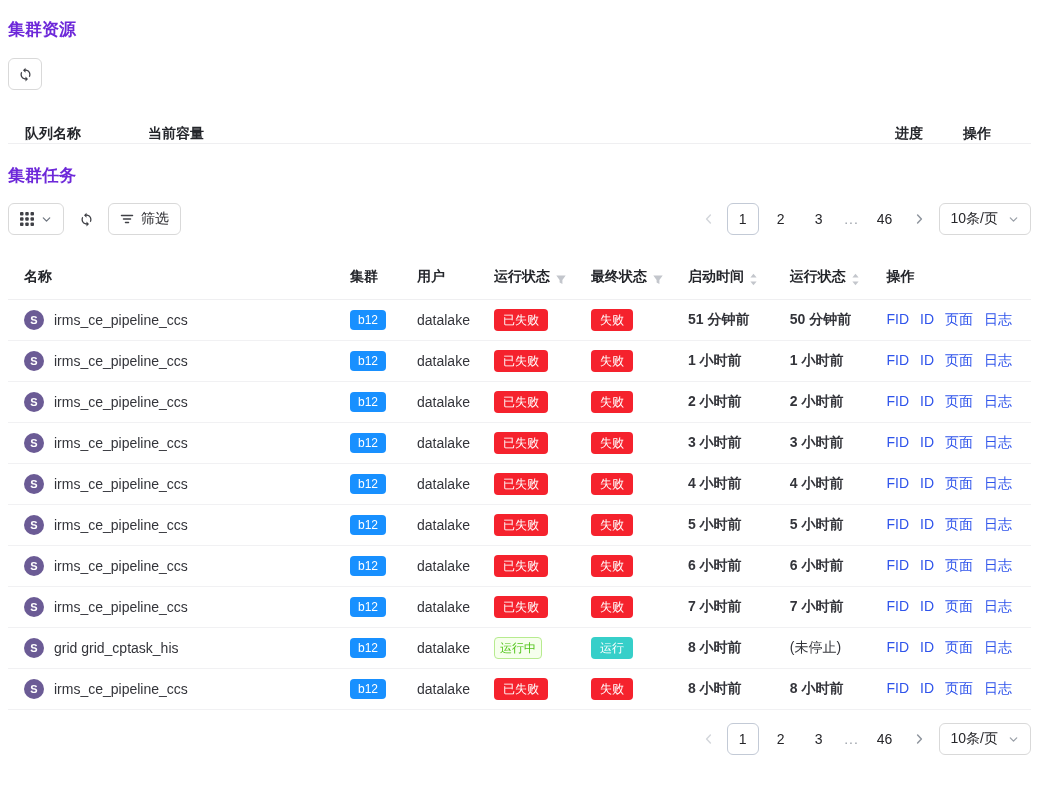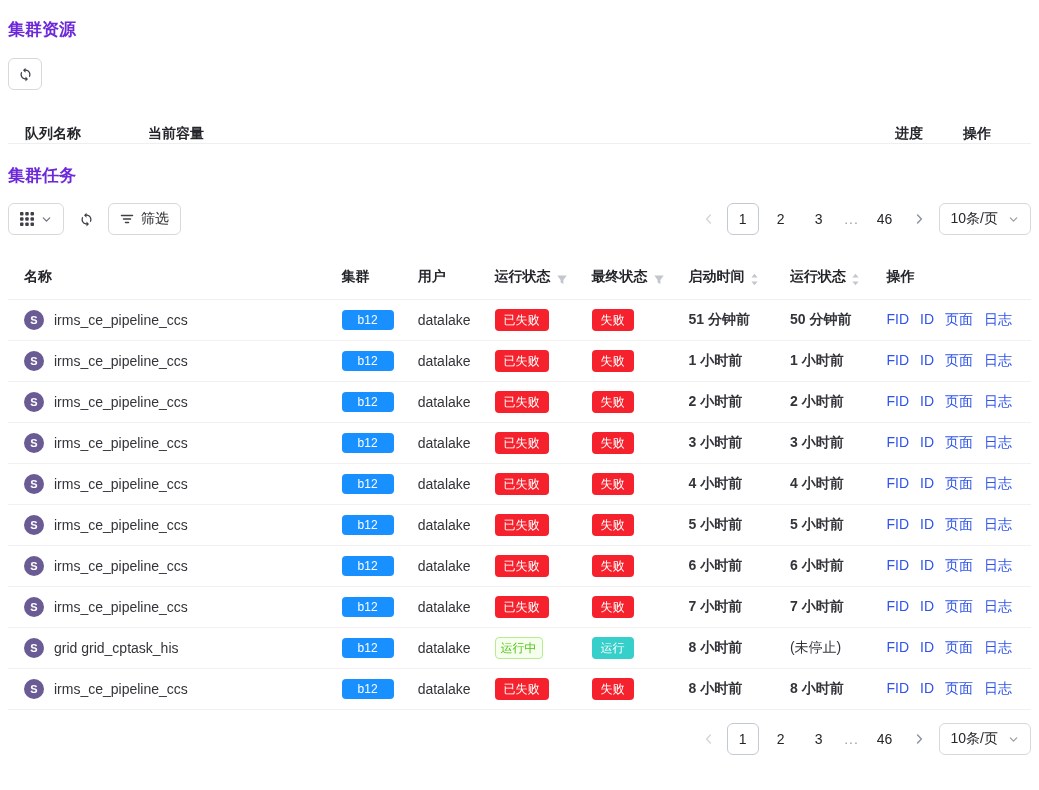--- a/index.html
+++ b/index.html
@@ -34,21 +34,21 @@
   .page-chev.disabled{color:#d4d7dc;cursor:default}
   .page-ellipsis{color:#9aa0a8;min-width:22px;text-align:center;cursor:pointer;letter-spacing:1px}
   .select{height:32px;border:1px solid #d9d9d9;border-radius:6px;background:#fff;display:inline-flex;align-items:center;gap:10px;padding:0 11px;cursor:pointer;white-space:nowrap}
   table.tasks{width:100%;border-collapse:collapse;margin-top:6px}
   table.tasks th{font-weight:600;text-align:left;padding:13px 8px 13px 16px;border-bottom:1px solid #efeff1;color:#24262b;font-size:14px;white-space:nowrap}
   table.tasks td{padding:9px 8px 9px 16px;border-bottom:1px solid #f1f1f3;font-size:14px;color:#33343a;white-space:nowrap}
   .th-inner{display:inline-flex;align-items:flex-end;gap:5px}
   .name-cell{display:inline-flex;align-items:center}
   .avatar{width:20px;height:20px;border-radius:50%;background:#6b5b95;color:#fff;font-size:11px;font-weight:700;display:inline-flex;align-items:center;justify-content:center;margin-right:10px;flex:0 0 20px}
   .tag{display:inline-block;padding:3px 9px;border-radius:4px;font-size:12px;line-height:16px}
-  .tag-blue{background:#1890ff;color:#fff;padding:2px 16px}
+  .tag-blue{background:#1890ff;color:#fff;padding:2px 8px}
   .tag-red{background:#f5222d;color:#fff}
   .tag-green{background:#f6ffed;color:#52c41a;border:1px solid #b7eb8f;padding:2px 5px}
   .tag-cyan{background:#36cfc9;color:#fff}
   td.time{font-weight:700;color:#1f2024}
   td.time-plain{font-weight:400;color:#26262a}
   .link{color:#2f54eb;text-decoration:none;cursor:pointer}
   .actions-cell .link{margin-right:11px}
   .bottom-bar{display:flex;align-items:center;justify-content:flex-end;gap:8px;margin-top:13px}
 </style>
 </head>

